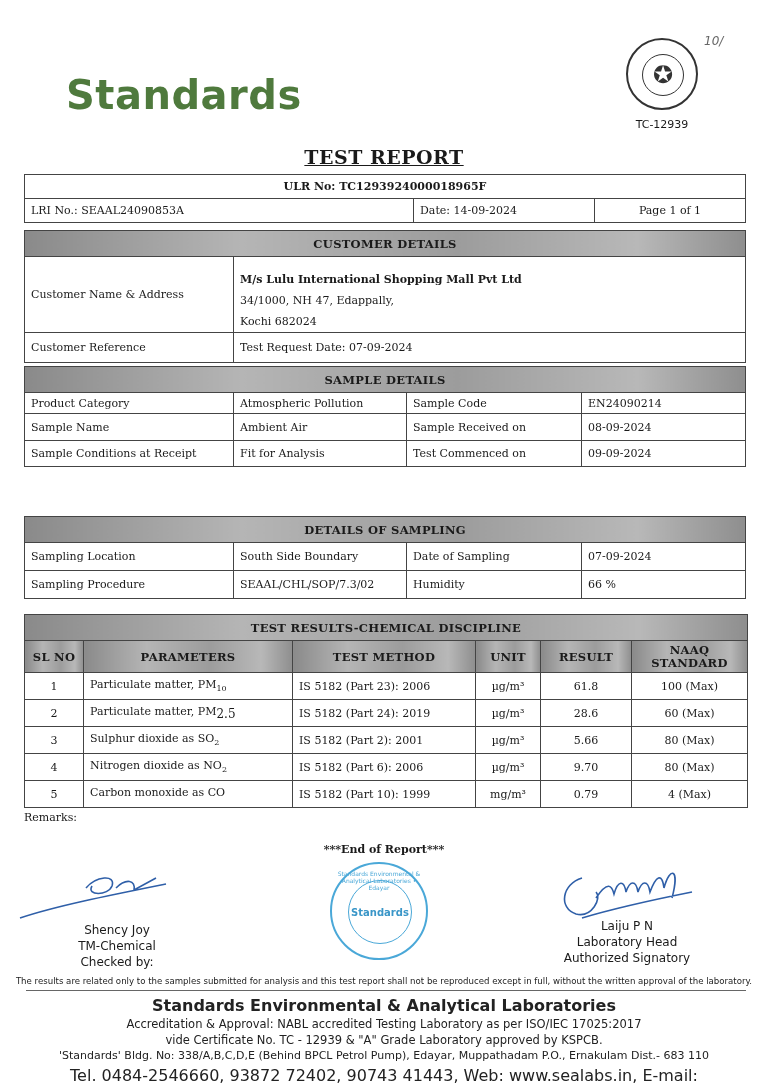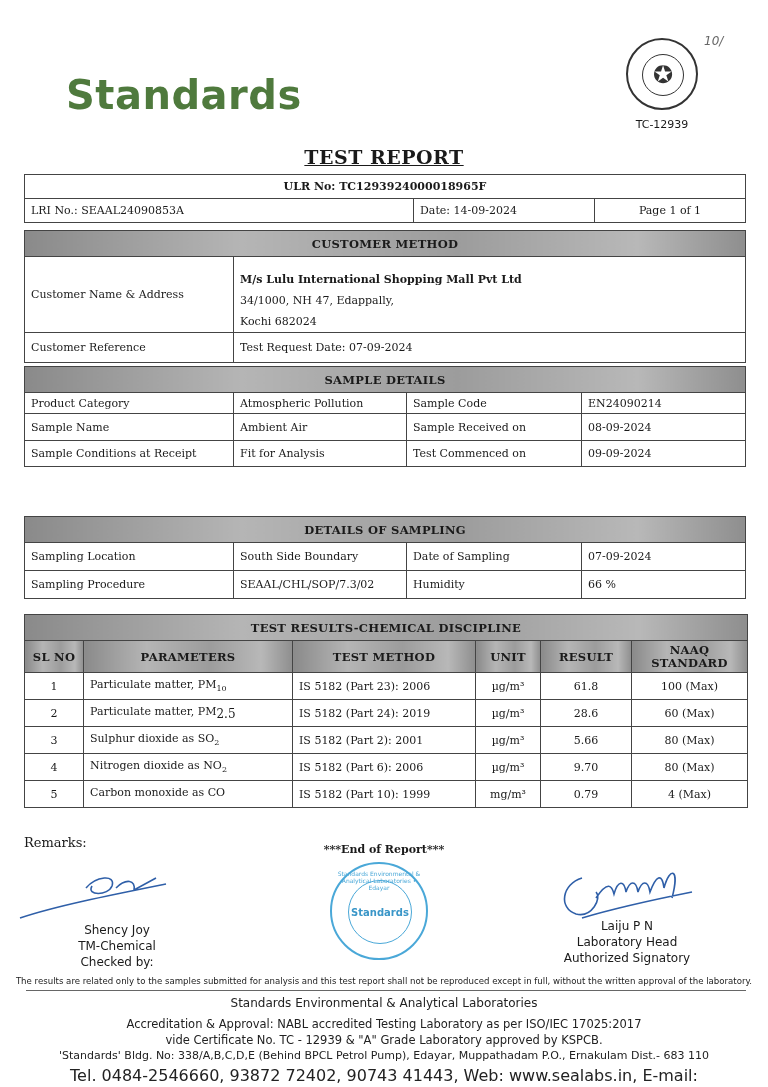--- a/index.html
+++ b/index.html
@@ -28,21 +28,21 @@
     font-family: "DejaVu Serif", serif; text-decoration: underline; letter-spacing: 0.5px;
   }
   table { border-collapse: collapse; position: absolute; }
   td, th { border: 1px solid #444; font-size: 11px; padding: 0 6px; font-weight: normal; text-align: left; }
   .bandhead {
     background: linear-gradient(90deg, #8a8a8a 0%, #b5b5b5 30%, #9c9c9c 60%, #b8b8b8 85%, #8e8e8e 100%);
     font-weight: bold; text-align: center; font-size: 11.5px; letter-spacing: 0.3px;
   }
   .bold { font-weight: bold; }
   .center { text-align: center; }
-  .remarks { left: 24px; top: 835px; font-size: 13px; }
+  .remarks { left: 24px; top: 811px; font-size: 11px; }
   .eor { left: 0; width: 768px; top: 843px; text-align: center; font-size: 11px; font-weight: bold; }
   .sig-text { font-family: "DejaVu Sans", sans-serif; font-size: 12px; text-align: center; line-height: 16px; }
   .stamp {
     left: 330px; top: 862px; width: 98px; height: 98px; border-radius: 50%;
     border: 2px solid #4aa8d8; box-sizing: border-box;
   }
   .stamp-inner {
     position: absolute; left: 16px; top: 16px; width: 62px; height: 62px; border-radius: 50%;
     border: 1.5px solid #4aa8d8; display: flex; align-items: center; justify-content: center;
     color: #3a96c8; font-family: "DejaVu Sans", sans-serif; font-weight: bold; font-size: 10px;
@@ -74,21 +74,21 @@
     <td style="width:376px;">LRI No.: SEAAL24090853A</td>
     <td style="width:168px;">Date: 14-09-2024</td>
     <td class="center">Page 1 of 1</td>
   </tr>
 </tbody>
   </table>
 
 <table style="left:24px; top:230px; width:722px;">
   <tbody>
       <tr style="height:26px;">
-    <td colspan="2" class="bandhead">CUSTOMER METHOD</td>
+    <td colspan="2" class="bandhead">CUSTOMER DETAILS</td>
   </tr>
   <tr style="height:64px;">
     <td style="width:196px;">Customer Name &amp; Address</td>
     <td style="line-height:21px; padding-top:12px; padding-bottom:0;">
       <div class="bold">M/s Lulu International Shopping Mall Pvt Ltd</div>
       <div>34/1000, NH 47, Edappally,</div>
       <div>Kochi 682024</div>
     </td>
   </tr>
   <tr style="height:30px;">
@@ -226,17 +226,17 @@
 </svg>
 <div class="abs sig-text" style="left:562px; top:918px; width:130px;">
   <div>Laiju P N</div>
   <div>Laboratory Head</div>
   <div>Authorized Signatory</div>
 </div>
 
 <div class="abs disclaimer">The results are related only to the samples submitted for analysis and this test report shall not be reproduced except in full, without the written approval of the laboratory.</div>
 <div class="abs hr"></div>
 
-<div class="abs footer" style="top:996px; font-size:12px; font-weight:normal;">Standards  Environmental &amp; Analytical Laboratories</div>
+<div class="abs footer" style="top:996px; font-size:16px; font-weight:bold;">Standards  Environmental &amp; Analytical Laboratories</div>
 <div class="abs footer" style="top:1017px; font-size:11.5px;">Accreditation &amp; Approval: NABL accredited Testing Laboratory as per ISO/IEC 17025:2017</div>
 <div class="abs footer" style="top:1033px; font-size:11.5px;">vide Certificate No. TC - 12939 &amp; "A" Grade Laboratory approved by KSPCB.</div>
 <div class="abs footer" style="top:1049px; font-size:11px;">'Standards' Bldg. No: 338/A,B,C,D,E (Behind BPCL Petrol Pump), Edayar, Muppathadam P.O., Ernakulam Dist.- 683 110</div>
 <div class="abs footer" style="top:1066px; font-size:16px;">Tel. 0484-2546660, 93872 72402, 90743 41443,   Web: www.sealabs.in,   E-mail: seaalab@gmail.com</div>
 
 </body></html>

